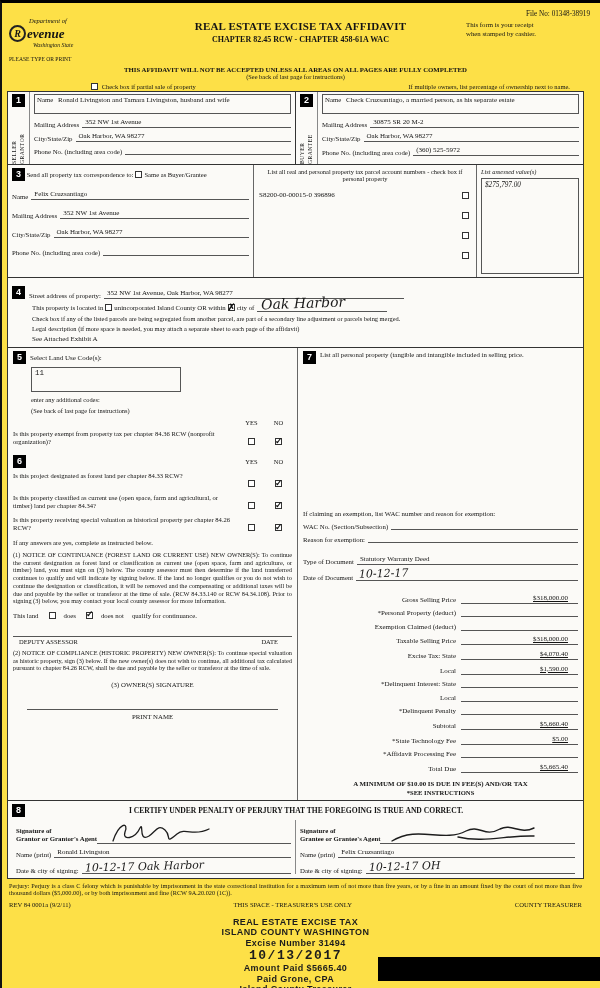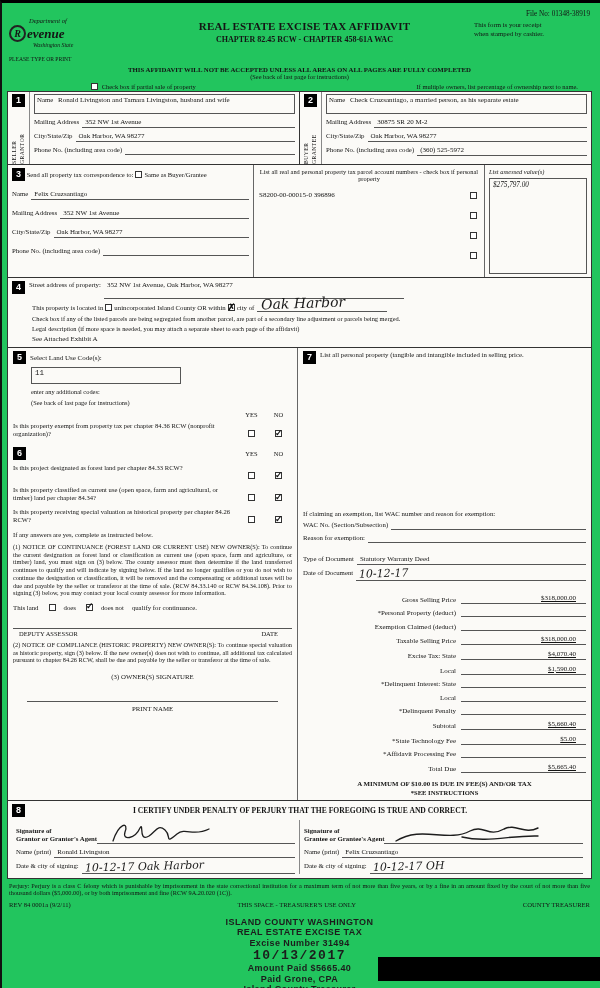--- a/index.html
+++ b/index.html
@@ -1,19 +1,19 @@
 <!DOCTYPE html>
 <html><head>
 <meta charset="utf-8">
 <style>
   * { box-sizing: border-box; margin: 0; padding: 0; }
   body { background:#8e8e8e; font-family:"Liberation Serif", serif; color:#141414; }
-  .page { position:relative; width:600px; height:988px; background:#22c55e;
+  .page { position:relative; width:600px; height:988px; background:#fde047;
           border-top:3px solid #000; border-left:2px solid #111; overflow:hidden;
-          padding:2px 8px 0 5px; margin:0 auto; }
+          padding:2px 16px 0 5px; margin:0 auto; }
   .fileno { position:absolute; top:7px; right:10px; font-size:7.2px; }
 
   .header-row { display:flex; margin-top:12px; }
   .logo { width:128px; position:relative; padding-left:2px; }
   .logo-dept { font-size:6.5px; font-style:italic; margin-left:20px; }
   .logo-main { display:flex; align-items:center; margin-top:1px; }
   .logo-r { width:17px; height:17px; border:2px solid #222; border-radius:50%;
             display:flex; align-items:center; justify-content:center;
             font-weight:bold; font-size:10px; font-style:italic; }
   .logo-name { font-size:13px; font-style:italic; font-weight:bold; margin-left:1px; }
@@ -45,21 +45,21 @@
   .party { flex:1; display:flex; }
   .party + .party { border-left:1px solid #333; }
   .rail { width:22px; display:flex; flex-direction:column; align-items:center;
           border-right:1px solid #888; padding-top:2px; }
   .vwords { flex:1; display:flex; justify-content:center; gap:1px; padding-top:3px; }
   .vword { writing-mode:vertical-rl; transform:rotate(180deg); font-size:5.6px;
            letter-spacing:.5px; line-height:7px; }
   .pfields { flex:1; padding:2px 4px 3px; display:flex; flex-direction:column; }
   .namebox { border:1px solid #555; min-height:20px; font-size:7px; padding:1px 2px; }
   .lbl { font-size:6.8px; white-space:nowrap; margin-right:3px; }
-  .frow { display:flex; margin-top:4px; }
+  .frow { display:flex; align-items:flex-end; margin-top:4px; }
   .fill { flex:1; border-bottom:1px solid #555; font-size:7px; padding:0 3px;
           min-height:9px; line-height:9px; }
 
   .sec3 { display:flex; min-height:114px; }
   .s3-left { width:246px; padding:3px 4px; border-right:1px solid #666; }
   .s3-left .frow { margin-top:9px; }
   .corr { font-size:6.6px; display:flex; align-items:center; }
   .s3-mid { flex:1; padding:3px 5px; border-right:1px solid #666; display:flex; flex-direction:column; }
   .prow { display:flex; justify-content:space-between; align-items:center; margin-top:9px; }
   .prow.empty { justify-content:flex-end; margin-top:13px; }
@@ -73,21 +73,21 @@
   .cityfill { width:130px; border-bottom:1px solid #555; margin-left:3px; position:relative; height:10px; }
   .hand { font-family:"DejaVu Serif", serif; font-style:italic; color:#1a1a1a;
           display:inline-block; transform:rotate(-2deg); }
   .hand-big { font-size:14px; position:absolute; left:4px; top:-7px; white-space:nowrap; }
 
   .main { display:flex; }
   .mleft { width:290px; border-right:1px solid #666; padding:3px 5px 4px; }
   .mright { flex:1; padding:3px 5px 4px; display:flex; flex-direction:column; }
 
   .s5head { display:flex; align-items:center; gap:4px; font-size:7px; }
-  .landuse { width:150px; border:1px solid #555; height:17px; font-size:7.5px;
+  .landuse { width:150px; border:1px solid #555; height:25px; font-size:7.5px;
              padding:1px 3px; margin:3px 0 0 18px;font-family:Liberation Mono, monospace; }
   .smalline { font-size:6.4px; margin:4px 0 0 18px; }
   .qhead { display:flex; margin-top:5px; font-size:6.5px; }
   .qhead .sp { flex:1; }
   .ycol { width:27px; text-align:center; flex:none; }
   .qrow { display:flex; margin-top:4px; align-items:flex-start; }
   .qtext { flex:1; font-size:6.6px; line-height:8px; }
   .s6head { display:flex; align-items:center; margin-top:7px; font-size:6.5px; }
   .s6head .sp { flex:1; }
   .para { font-size:6.3px; text-align:justify; line-height:7.7px; margin-top:4px; }
@@ -511,22 +511,22 @@
 
   <div class="perjury">Perjury:  Perjury is a class C felony which is punishable by imprisonment in the state correctional institution for a maximum term of not more than five years, or by a fine in an amount fixed by the court of not more than five thousand dollars ($5,000.00), or by both imprisonment and fine (RCW 9A.20.020 (1C)).</div>
 
   <div class="footrow">
     <span>REV 84 0001a (9/2/11)</span>
     <span class="mid">THIS SPACE - TREASURER'S USE ONLY</span>
     <span>COUNTY TREASURER</span>
   </div>
 
   <div class="stamp">
+    <div>REAL ESTATE EXCISE TAX</div>
     <div>ISLAND COUNTY WASHINGTON</div>
-    <div>REAL ESTATE EXCISE TAX</div>
     <div>Excise Number 31494</div>
     <div class="sdate">10/13/2017</div>
     <div>Amount Paid $5665.40</div>
     <div>Paid Grone, CPA</div>
     <div>Island County Treasurer</div>
   </div>
 
   <div class="redact"></div>
 
 </div>

